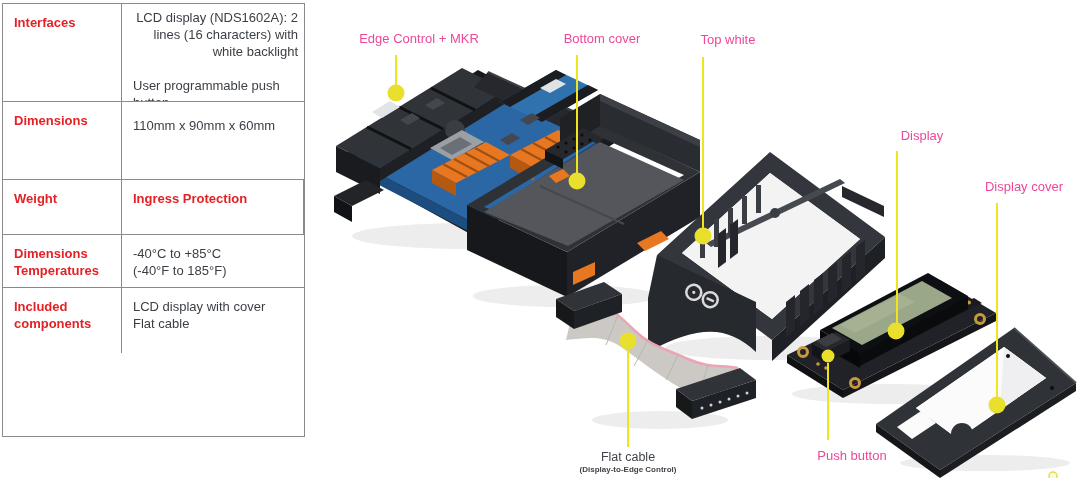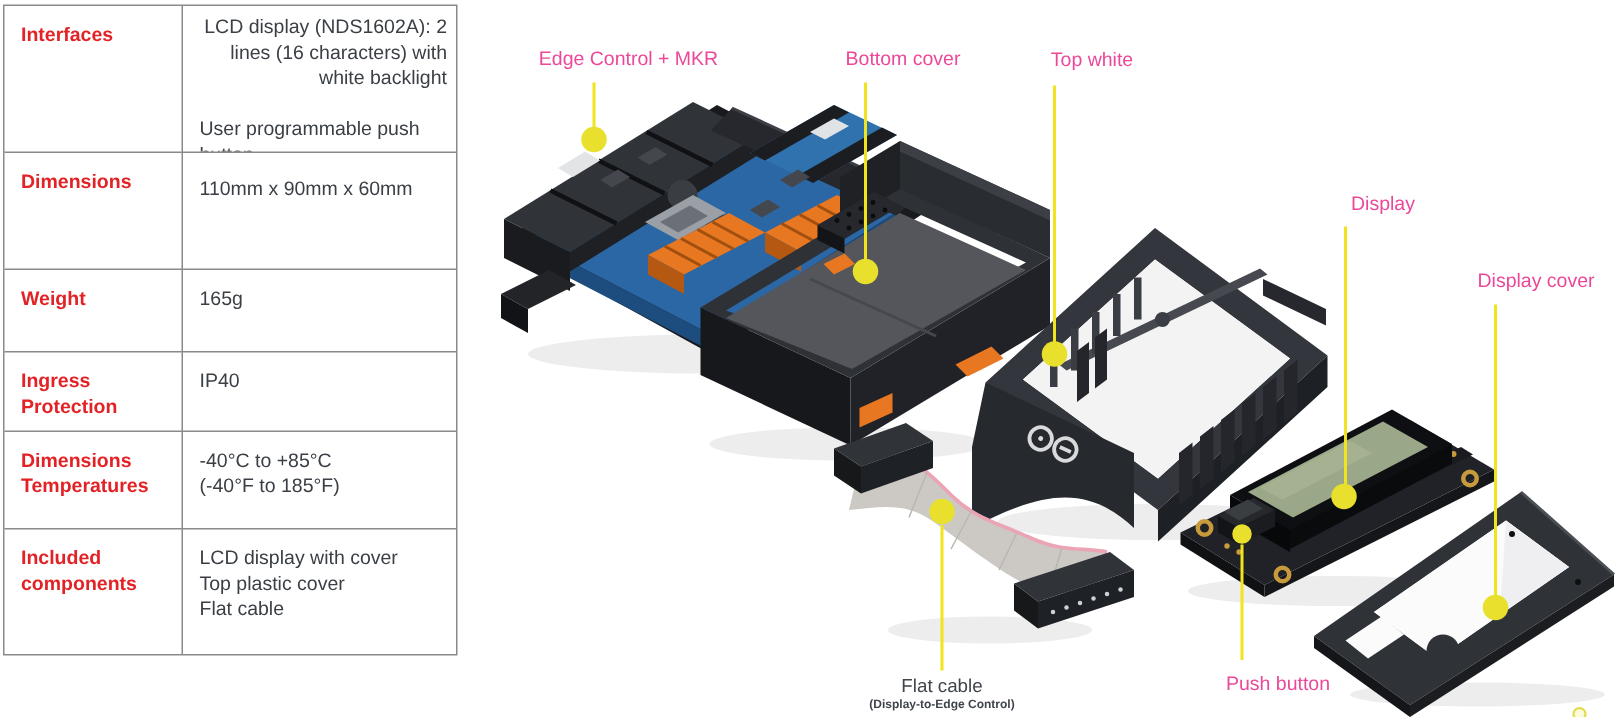--- a/index.html
+++ b/index.html
@@ -44,39 +44,32 @@
       <div class="para gap">LCD display (NDS1602A): 2 lines (16 characters) with white backlight</div>
       <div class="para">User programmable push button</div>
     </div>
 
     <div class="spec-cell lbl">Dimensions</div>
     <div class="spec-cell val-pad">
       <div class="para">110mm x 90mm x 60mm</div>
     </div>
 
     <div class="spec-cell lbl">Weight</div>
-    <div class="spec-cell">
-      <div class="para">165g</div>
-    </div>
 
     <div class="spec-cell lbl">Ingress Protection</div>
-    <div class="spec-cell">
-      <div class="para">IP40</div>
-    </div>
 
     <div class="spec-cell lbl">Dimensions Temperatures</div>
     <div class="spec-cell">
       <div class="para">-40°C  to  +85°C</div>
       <div class="para">(-40°F to 185°F)</div>
     </div>
 
     <div class="spec-cell lbl row6">Included components</div>
     <div class="spec-cell row6">
       <div class="para">LCD display with cover</div>
-      <div class="para">Top plastic cover</div>
       <div class="para">Flat cable</div>
     </div>
   </div>
 
   <svg width="1080" height="481" viewBox="0 0 1080 481">
 
     <g fill="#ededed">
       <ellipse cx="470" cy="236" rx="118" ry="13"></ellipse>
       <ellipse cx="565" cy="296" rx="92" ry="11"></ellipse>
       <ellipse cx="770" cy="348" rx="105" ry="12"></ellipse>

